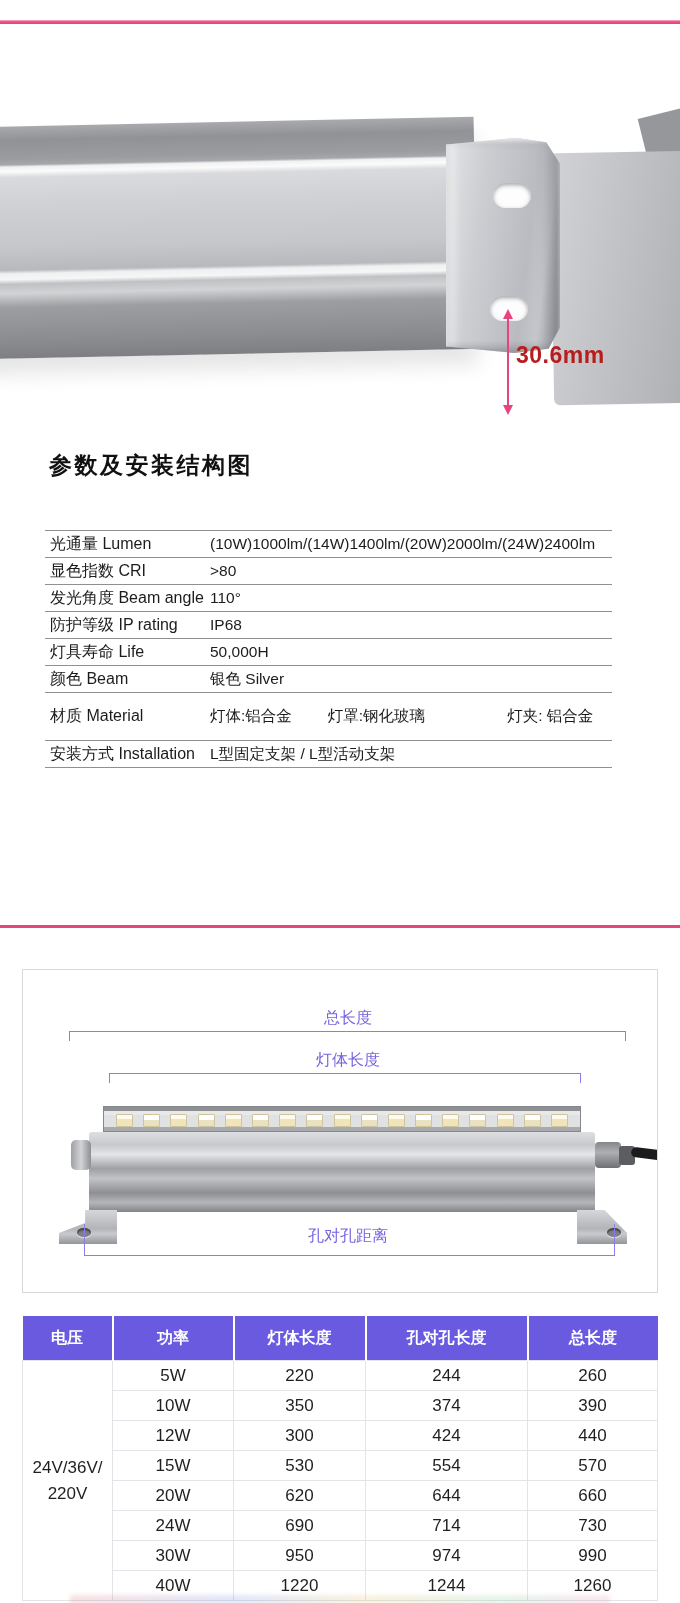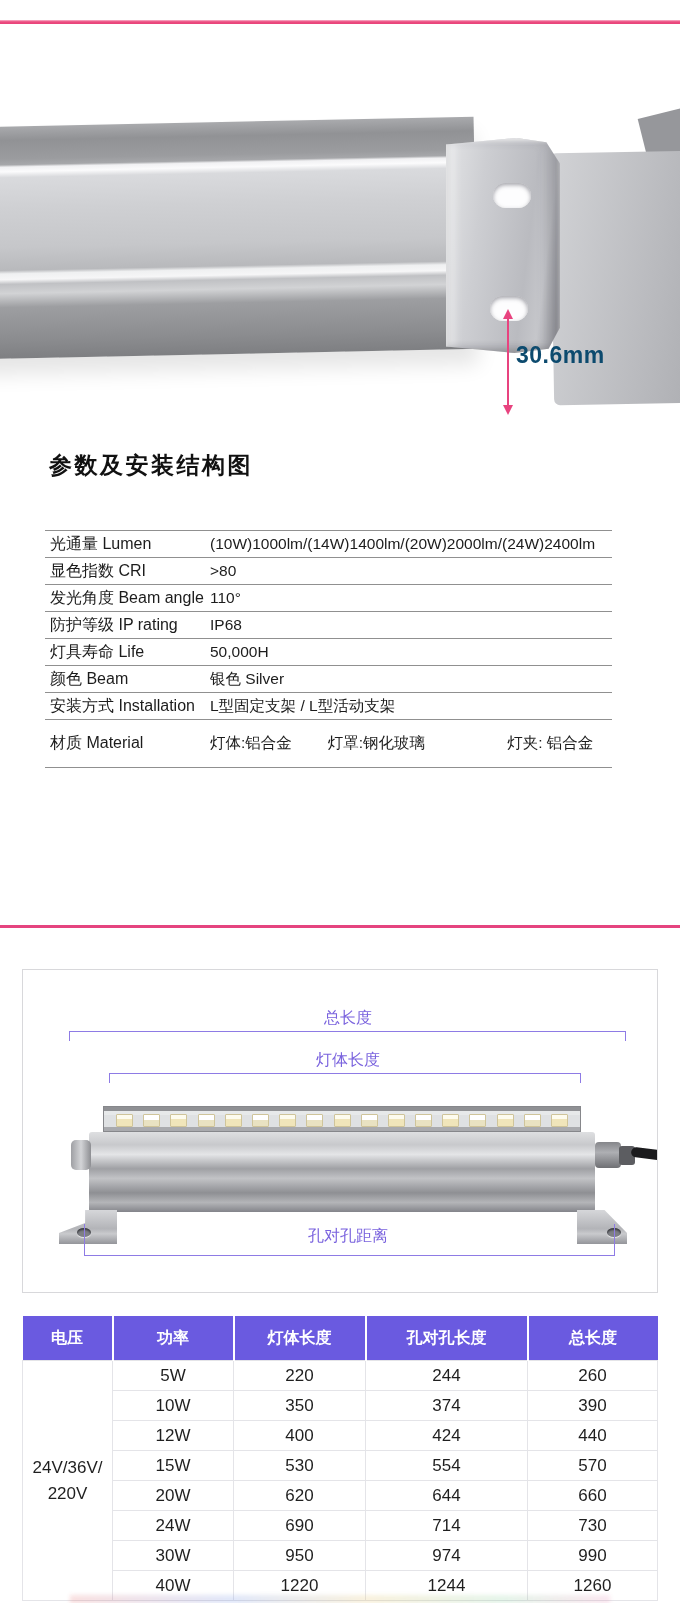--- a/index.html
+++ b/index.html
@@ -27,21 +27,21 @@
     clip-path:polygon(0 3%,62% 0,88% 2%,100% 12%,100% 88%,90% 98%,60% 100%,0 97%);
     box-shadow:inset 0 3px 4px rgba(255,255,255,.7),inset 0 -5px 7px rgba(60,60,65,.28),
                inset -12px 0 12px rgba(70,70,78,.30),inset 9px 0 9px rgba(255,255,255,.38);}
   .hole{position:absolute;width:38px;height:25px;border-radius:13px;background:#fdfdfe;
     box-shadow:inset 0 2px 4px rgba(90,90,100,.55),inset 0 -1px 2px rgba(255,255,255,.85);}
   .hole.h1{left:47px;top:45px}.hole.h2{left:44px;top:158px}
   .dim-arrow{position:absolute;left:507px;top:210px;width:2px;height:88px;background:#E8437F;}
   .dim-arrow::before,.dim-arrow::after{content:"";position:absolute;left:-4px;border-left:5px solid transparent;border-right:5px solid transparent;}
   .dim-arrow::before{top:-9px;border-bottom:10px solid #E8437F;}
   .dim-arrow::after{bottom:-9px;border-top:10px solid #E8437F;}
-  .hero-dim-label{position:absolute;left:516px;top:234px;font-size:23px;font-weight:bold;color:#0c4a6e;letter-spacing:.5px;text-align:right;}
+  .hero-dim-label{position:absolute;left:516px;top:234px;font-size:23px;font-weight:bold;color:#b91c1c;letter-spacing:.5px;text-align:right;}
   
   .section-title{position:absolute;top:450px;left:49px;font-size:23px;font-weight:bold;color:#111;letter-spacing:2.5px;}
   
   .spec-table{position:absolute;left:45px;top:530px;width:567px;border-bottom:1px solid #909090;}
   .spec-row{display:flex;align-items:center;min-height:26px;border-top:1px solid #909090;}
   .spec-row.tall{min-height:47px;}
   .spec-label{width:160px;flex:0 0 160px;padding-left:5px;font-size:16px;color:#1c1c1c;}
   .spec-value{font-size:15.5px;color:#1c1c1c;white-space:nowrap;}
   .spec-parts{display:flex;}
   .spec-parts span{margin-right:36px;}
@@ -137,31 +137,31 @@
         <div class="spec-value">IP68</div>
       </div>
       <div class="spec-row">
         <div class="spec-label">灯具寿命 Life</div>
         <div class="spec-value">50,000H</div>
       </div>
       <div class="spec-row">
         <div class="spec-label">颜色 Beam</div>
         <div class="spec-value">银色 Silver</div>
       </div>
-      <div class="spec-row">
-        <div class="spec-label">安装方式 Installation</div>
-        <div class="spec-value">L型固定支架 / L型活动支架</div>
-      </div>
       <div class="spec-row tall">
         <div class="spec-label">材质 Material</div>
         <div class="spec-value spec-parts">
           <span>灯体:铝合金</span>
           <span>灯罩:钢化玻璃</span>
           <span>灯夹: 铝合金</span>
         </div>
+      </div>
+      <div class="spec-row">
+        <div class="spec-label">安装方式 Installation</div>
+        <div class="spec-value">L型固定支架 / L型活动支架</div>
       </div>
     </div>
 
   <div class="header-underline"></div>
 
   <div class="diagram-box">
     <div class="dlabel lbl-total">总长度</div>
     <div class="dimline dim1"></div>
     <div class="dlabel lbl-body">灯体长度</div>
     <div class="dimline dim2"></div>
@@ -227,21 +227,21 @@
           <td>260</td>
         </tr>
         <tr>
           <td>10W</td>
           <td>350</td>
           <td>374</td>
           <td>390</td>
         </tr>
         <tr>
           <td>12W</td>
-          <td>400</td>
+          <td>300</td>
           <td>424</td>
           <td>440</td>
         </tr>
         <tr>
           <td>15W</td>
           <td>530</td>
           <td>554</td>
           <td>570</td>
         </tr>
         <tr>

